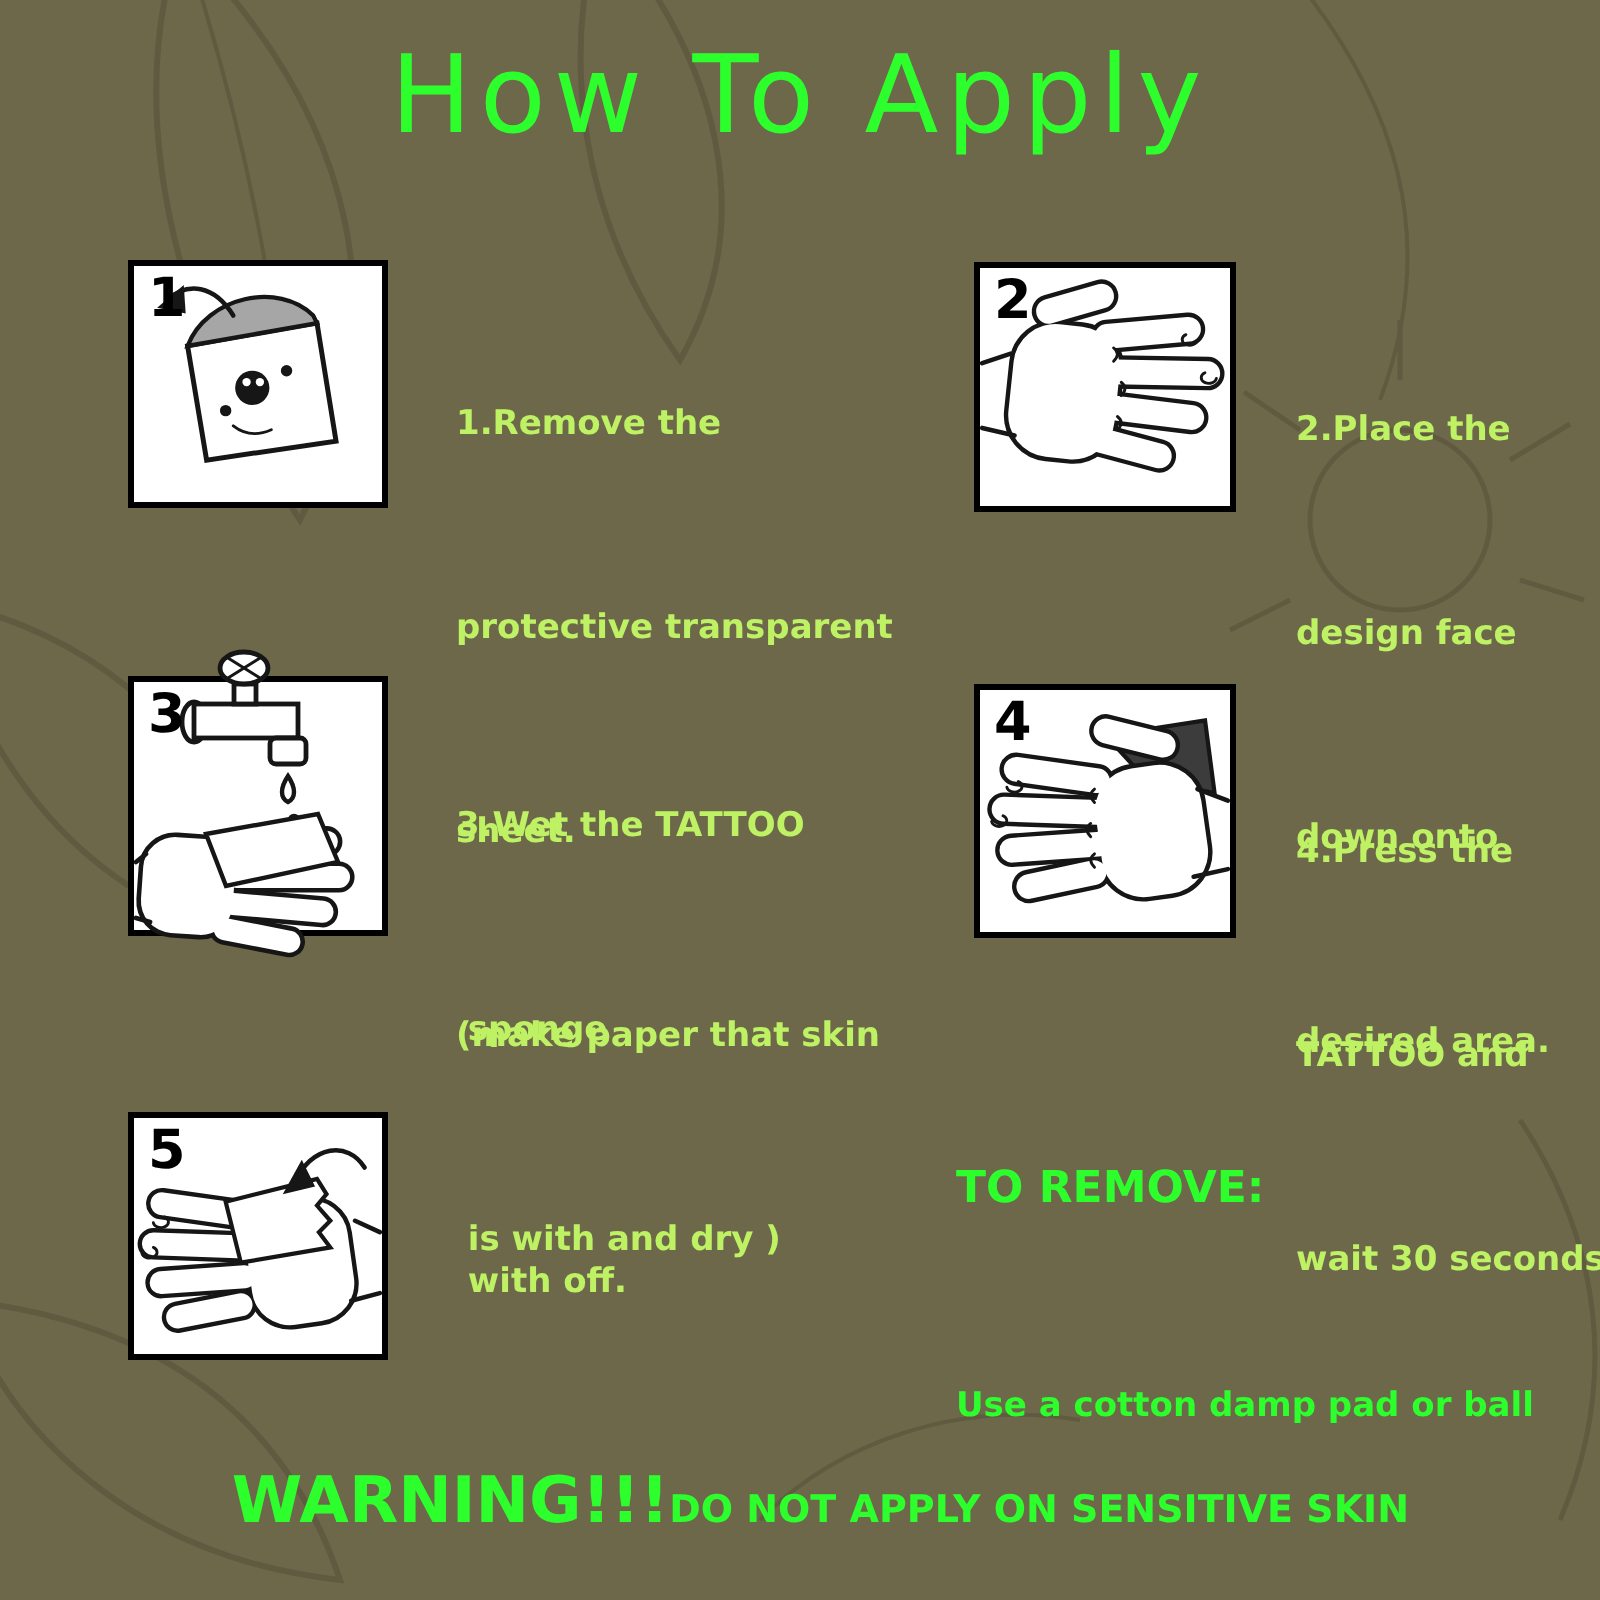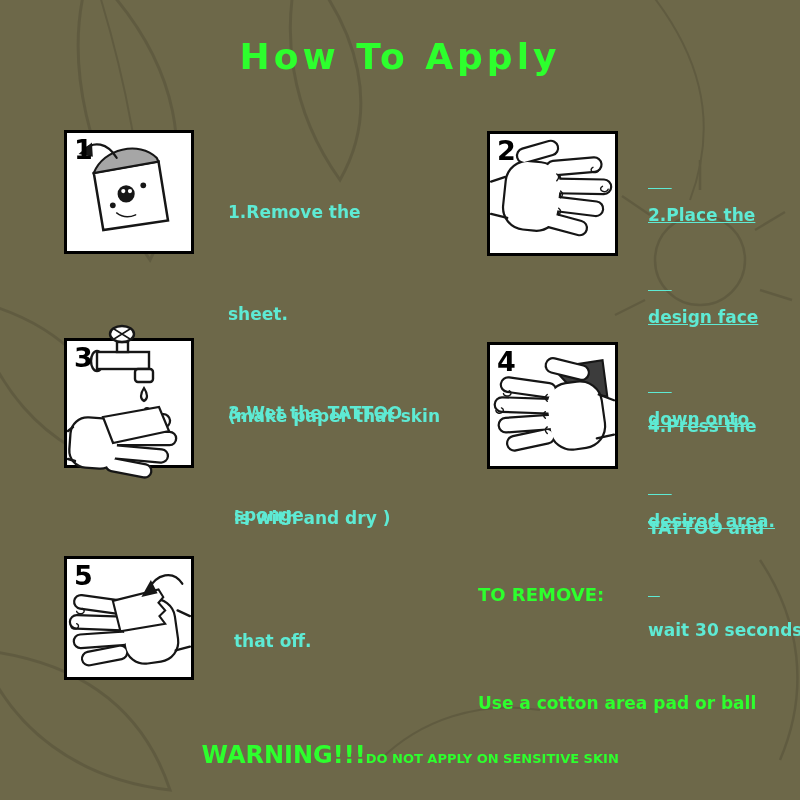--- a/index.html
+++ b/index.html
@@ -4,46 +4,46 @@
 <style>
   html,body{margin:0;padding:0;}
   body{
     width:800px;height:800px;position:relative;overflow:hidden;
     background:#6d6849;
     font-family:"DejaVu Sans","Liberation Sans",sans-serif;
   }
   .bg-pattern{position:absolute;left:0;top:0;width:800px;height:800px;opacity:.45;}
   .page{position:absolute;left:0;top:0;width:800px;height:800px;}
   .title{
-    position:absolute;top:36px;left:0;width:100%;text-align:center;
-    color:#2dff2d;font-size:36px;font-weight:bold;letter-spacing:4px;
+    position:absolute;top:16px;left:0;width:100%;text-align:center;
+    color:#2dff2d;font-size:54px;font-weight:normal;letter-spacing:4px;
   }
   .stepbox{position:absolute;background:#fff;border:3px solid #000;box-sizing:border-box;}
   .stepnum{position:absolute;top:1px;left:7px;font-size:27px;font-weight:bold;color:#000;z-index:3;}
   .illus{position:absolute;left:0;top:0;width:100%;height:100%;overflow:visible;}
-  .steptext{position:absolute;color:#5eead4;font-size:17px;font-weight:bold;line-height:34px;white-space:pre;}
+  .steptext{position:absolute;color:#bef264;font-size:17px;font-weight:bold;line-height:34px;white-space:pre;}
   .remove{position:absolute;color:#2dff2d;font-size:17px;font-weight:bold;line-height:36px;white-space:pre;}
-  .remove .rhead{font-size:18px;}
+  .remove .rhead{font-size:22px;}
   .warning{position:absolute;bottom:12px;left:0;width:100%;text-align:center;color:#2dff2d;white-space:pre;}
-  .warning .wlabel{font-size:24px;font-weight:bold;}
-  .warning .wtext{font-size:13px;font-weight:bold;}
+  .warning .wlabel{font-size:32px;font-weight:bold;}
+  .warning .wtext{font-size:19px;font-weight:bold;}
   
   .pass-ink{fill:#ffffff;stroke:#161616;stroke-width:4.6px;stroke-linejoin:round;stroke-linecap:round;}
   .pass-fill{fill:#ffffff;stroke:none;}
   .line{fill:none;stroke:#161616;stroke-width:2.4px;stroke-linecap:round;stroke-linejoin:round;}
   .thin{fill:none;stroke:#161616;stroke-width:1.5px;stroke-linecap:round;}
   .inkfill{fill:#161616;stroke:none;}
   
   #box1{left:64px;top:130px;width:130px;height:124px;}
   #box2{left:487px;top:131px;width:131px;height:125px;}
   #box3{left:64px;top:338px;width:130px;height:130px;}
   #box4{left:487px;top:342px;width:131px;height:127px;}
   #box5{left:64px;top:556px;width:130px;height:124px;}
   #text1{left:228px;top:127px;}
-  #text2{left:648px;top:130px;text-decoration:underline;}
+  #text2{left:648px;top:130px;}
   #text3{left:228px;top:328px;}
   #text4{left:648px;top:341px;}
   #text5{left:228px;top:556px;}
   #remove{left:478px;top:505px;}
 </style>
 </head>
 <body>
 
 <svg class="bg-pattern" viewBox="0 0 800 800">
   <g fill="none" stroke="#514d36" stroke-width="3">
@@ -74,20 +74,21 @@
       <circle class="inkfill" cx="62" cy="64" r="9"></circle>
       <circle cx="59" cy="61" r="2.2" fill="#ffffff"></circle>
       <circle cx="66" cy="61" r="2.2" fill="#ffffff"></circle>
       <circle class="inkfill" cx="80" cy="55" r="3"></circle>
       <circle class="inkfill" cx="48" cy="76" r="3"></circle>
       <path class="thin" d="M52,84 q 9,7 20,2"></path>
     </svg>
   </div>
   <div class="steptext" id="text1">
     <div>1.Remove the</div>
+    <div>protective transparent</div>
     <div>sheet.</div>
     <div>(make paper that skin</div>
     <div> is with and dry )</div>
   </div>
 
   <div class="stepbox" id="box2">
     <div class="stepnum">2</div>
     <svg class="illus" viewBox="0 0 131 125">
       <defs>
         <g id="hand2">
@@ -188,28 +189,28 @@
       <use href="#hand5" class="pass-ink"></use>
       <use href="#hand5" class="pass-fill"></use>
       <polygon points="48,44 96,32 101,40 96,46 103,54 97,60 103,68 56,76" fill="#ffffff" stroke="#161616" stroke-width="2.2"></polygon>
       <path class="line" d="M84,34 C 94,14 112,12 121,26" stroke-width="3"></path>
       <polygon class="inkfill" points="78,40 88,22 95,36"></polygon>
       <path class="line" d="M129,60 L116,54 M129,92 L114,96" stroke-width="2"></path>
       <path class="thin" d="M16,52 a4,3 0 1,1 -6,3 M10,68 a4,3 0 1,1 -6,3"></path>
     </svg>
   </div>
   <div class="steptext" id="text5">
-    <div> that off.</div>
+    <div> with off.</div>
     
     
   </div>
 
   <div class="remove" id="remove">
     <div class="rhead">TO REMOVE:</div>
-    <div>Use a cotton area pad or ball</div>
+    <div>Use a cotton damp pad or ball</div>
     <div>soaked with baby oil or rubbing</div>
     
     
     
     
   </div>
 
   <div class="warning">
     <span class="wlabel">WARNING!!!</span><span class="wtext">DO NOT APPLY ON SENSITIVE SKIN</span>
   </div>

